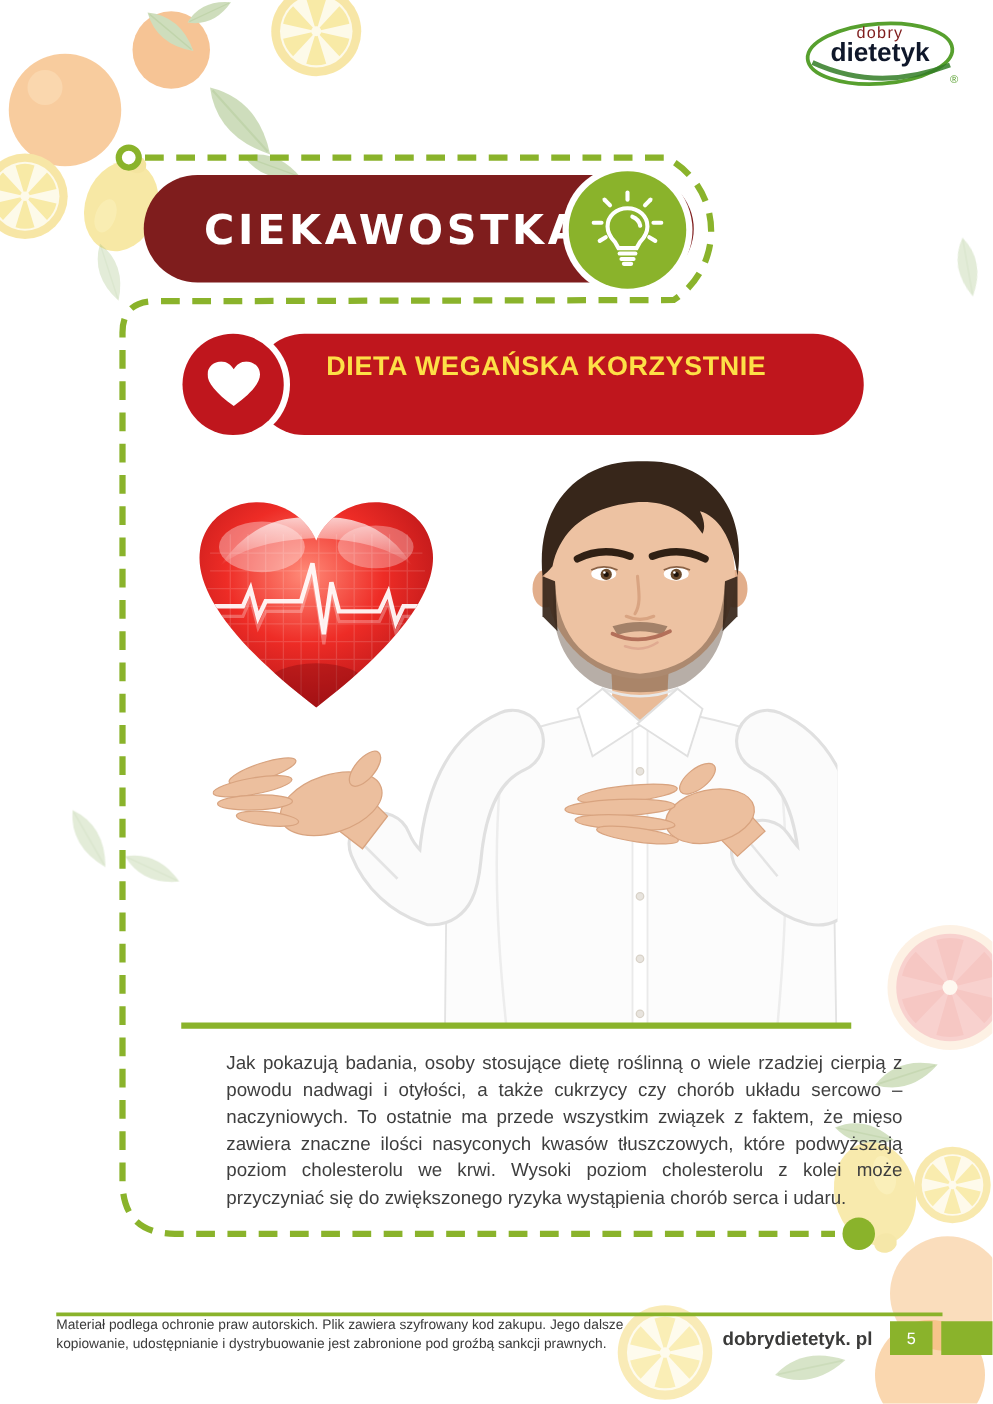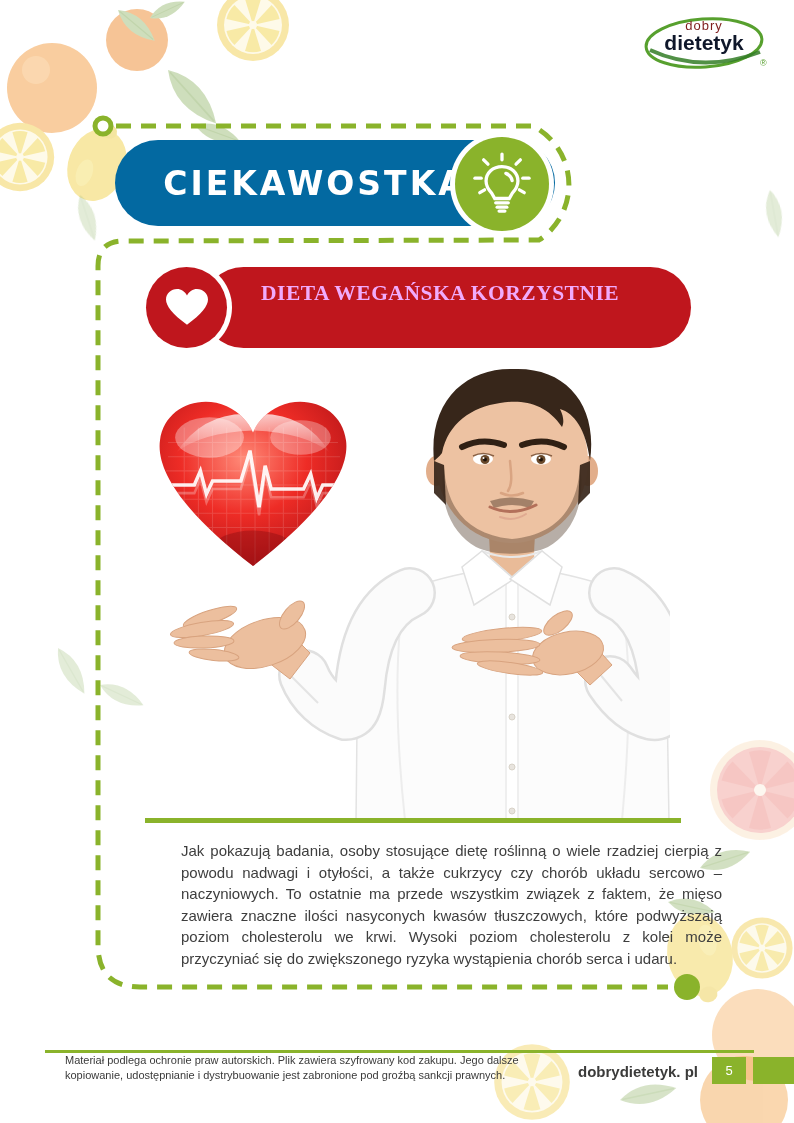--- a/index.html
+++ b/index.html
@@ -17,54 +17,54 @@
     font-size:13px;color:#7f1d1d;letter-spacing:1px;}
   .logo-line2{position:absolute;left:0;top:21px;width:136px;text-align:center;
     font-size:21px;font-weight:bold;color:#0f172a;}
   .logo-reg{position:absolute;left:124px;top:48px;font-size:9px;color:#579f2e;}
 
   
   .frame{left:0;top:0;z-index:1;}
 
   
   .fact-banner{left:115px;top:140px;width:440px;height:86px;border-radius:43px;
-    background:#0369a1;z-index:2;}
+    background:#7f1d1d;z-index:2;}
   .fact-label{position:absolute;left:30px;top:0;width:340px;height:86px;
     display:flex;align-items:center;justify-content:center;
     font-family:"DejaVu Sans", sans-serif;font-weight:bold;font-size:33px;
     letter-spacing:3px;color:#ffffff;}
   .bulb-circle{left:455px;top:137px;width:94px;height:94px;border-radius:50%;
     background:#8ab32b;box-shadow:0 0 0 5px #ffffff;z-index:3;
     display:flex;align-items:center;justify-content:center;}
 
   
   .topic-banner{left:203px;top:267px;width:488px;height:81px;border-radius:41px;
     background:#bf161d;z-index:2;}
   .topic-text{position:absolute;left:58px;top:13px;
-    font-family:Liberation Serif, serif;font-weight:bold;font-size:21.5px;
-    line-height:27px;letter-spacing:0.5px;color:#f0abfc;}
+    font-family:Liberation Sans, sans-serif;font-weight:bold;font-size:21.5px;
+    line-height:27px;letter-spacing:0.5px;color:#fde047;}
   .heart-circle{left:146px;top:267px;width:81px;height:81px;border-radius:50%;
     background:#bf161d;box-shadow:0 0 0 5px #ffffff;z-index:3;
     display:flex;align-items:center;justify-content:center;}
 
   
   .heart-img{left:153px;top:392px;z-index:2;}
   .man-img{left:170px;top:365px;z-index:2;}
 
   
   .divider{left:145px;top:818px;width:536px;height:5px;background:#8ab32b;z-index:3;}
 
   
   .paragraph{left:145px;top:840px;width:541px;z-index:2;
     font-size:15px;line-height:21.6px;color:#3e3e3e;text-align:justify;margin-left:36px;}
 
   
   .footer-line{left:45px;top:1050px;width:709px;height:3px;background:#8ab32b;z-index:2;}
   .footer-copy{left:45px;top:1053px;width:470px;font-size:11px;line-height:15px;
-    color:#3a3a3a;z-index:2;margin-left:20px;}
+    color:#3a3a3a;z-index:2;}
   .footer-site{left:530px;top:1063px;width:168px;text-align:right;
     font-size:15px;font-weight:bold;color:#3b3b3a;z-index:2;}
   .page-badge{left:712px;top:1057px;width:34px;height:27px;background:#8ab32b;
     color:#ffffff;font-size:13px;text-align:center;line-height:27px;z-index:2;}
   .footer-endbar{left:753px;top:1057px;width:41px;height:27px;background:#8ab32b;z-index:2;}
 </style>
 </head>
 <body>
 
 <div class="page">

